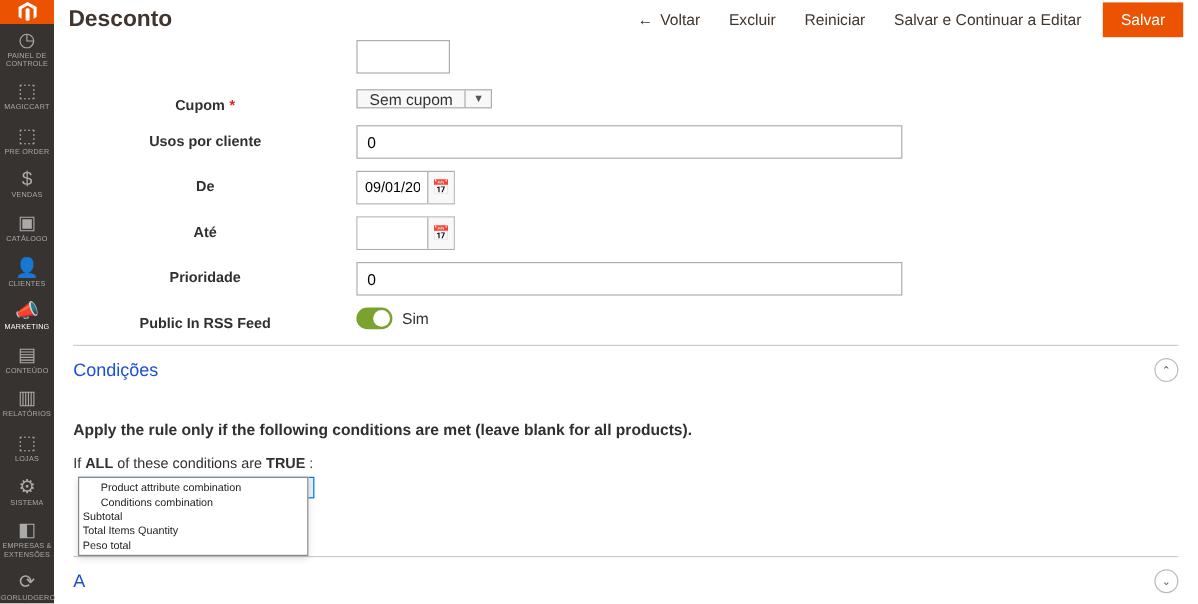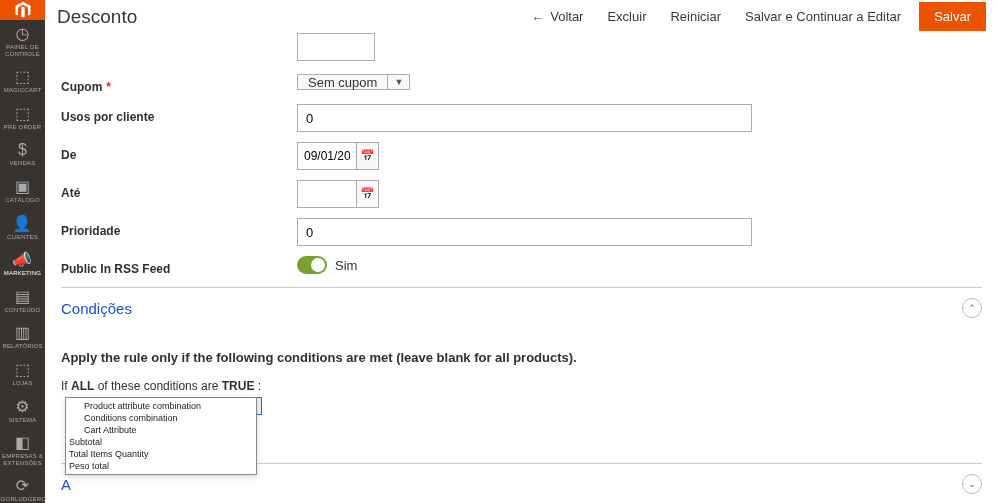--- a/index.html
+++ b/index.html
@@ -6,27 +6,27 @@
 body{background:#fff;color:#333;font-size:13px;width:998px;height:503px;overflow:hidden;position:relative}
 .sidebar{position:absolute;left:0;top:0;width:45px;height:503px;background:#373330;display:flex;flex-direction:column}
 .logo{width:45px;height:33px;background:#eb5202;display:flex;align-items:center;justify-content:center}
 .logo svg{width:20px;height:20px}
 .nav-item{display:flex;flex-direction:column;align-items:center;justify-content:center;padding:6px 2px;color:#aaa;cursor:pointer;text-align:center}
 .nav-item.active{color:#fff}
 .nav-item .ico{font-size:16px;line-height:1;margin-bottom:2px}
 .nav-item .lbl{font-size:6px;line-height:1.1;letter-spacing:0.2px;text-transform:uppercase}
 .main{position:absolute;left:45px;top:0;right:0;height:503px;overflow:hidden}
 .header{display:flex;align-items:center;padding:0 12px;height:33px;border-bottom:0}
-.page-title{font-size:19px;font-weight:400;color:#41362f;flex:1}
+.page-title{font-size:19px;font-weight:700;color:#41362f;flex:1}
 .hdr-actions{display:flex;align-items:center;gap:0}
 .hdr-link{padding:8px 12px;color:#41362f;font-size:13px;cursor:pointer;display:flex;align-items:center;gap:6px}
 .btn-primary{background:#eb5202;color:#fff;padding:7px 15px;font-size:13px;cursor:pointer;margin-left:6px}
 .form-area{padding:0 16px;height:470px;overflow:auto}
 .field-row{display:flex;align-items:flex-start;margin-bottom:10px}
-.field-label{width:236px;text-align:left;padding-right:16px;padding-top:6px;font-size:12px;color:#303030;font-weight:600}
+.field-label{width:236px;text-align:center;padding-right:16px;padding-top:6px;font-size:12px;color:#303030;font-weight:600}
 .req{color:#e22626;margin-left:4px}
 .field-ctrl{flex:1}
 .input-text{width:455px;height:28px;border:1px solid #adadad;padding:0 8px;font-size:13px;background:#fff}
 .select-combo{display:inline-flex;height:16px;border:1px solid #adadad;background:#f8f8f8}
 .select-combo .sel-val{padding:0 10px;display:flex;align-items:center;font-size:13px;min-width:64px}
 .select-combo .sel-btn{width:22px;border-left:1px solid #adadad;display:flex;align-items:center;justify-content:center;font-size:9px;color:#555}
 .date-wrap{display:inline-flex;height:28px;border:1px solid #adadad}
 .date-wrap input{border:none;width:58px;padding:0 6px;font-size:12px;outline:none}
 .date-wrap .cal-btn{width:22px;border-left:1px solid #adadad;display:flex;align-items:center;justify-content:center;background:#f8f8f8;font-size:12px}
 .hint{font-size:11px;color:#777;margin-top:4px}
@@ -204,21 +204,20 @@
 
     <div class="cond-line">
       <span>If </span><b>ALL</b><span>  of these conditions are </span><b>TRUE</b><span> :</span>
     </div>
 
     <div class="cond-dropdown">
       <div class="cond-select-box"></div>
       <div class="cond-list">
         <div class="opt"><span class="check"></span><span>Product attribute combination</span></div>
         <div class="opt"><span class="check"></span><span>Conditions combination</span></div>
-        <div class="opt"><span class="check"></span><span>Cart Attribute</span></div>
         <div class="opt child"><span>Subtotal</span></div>
         <div class="opt child"><span>Total Items Quantity</span></div>
         <div class="opt child"><span>Peso total</span></div>
 
       </div>
     </div>
 
     <div class="collapsed-sections">
       <div class="section-bar">
         <div class="section-title">A</div>

